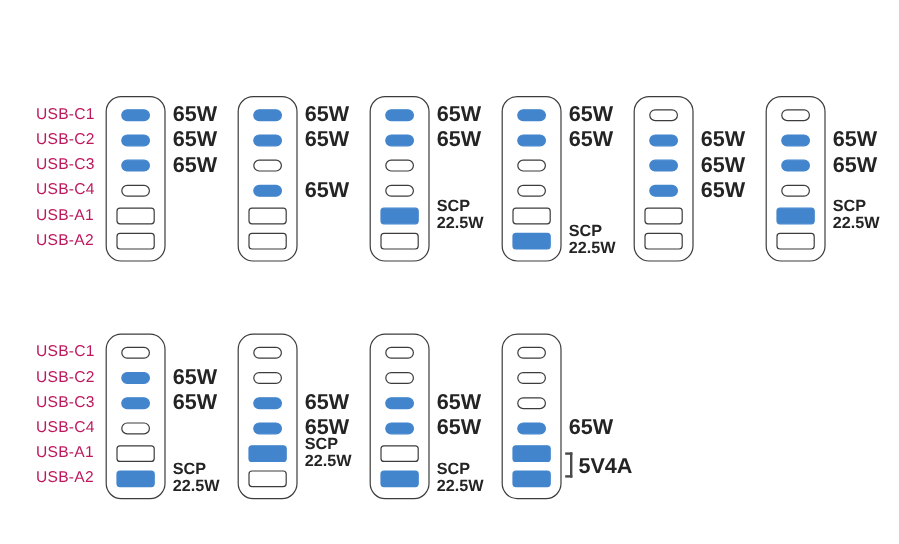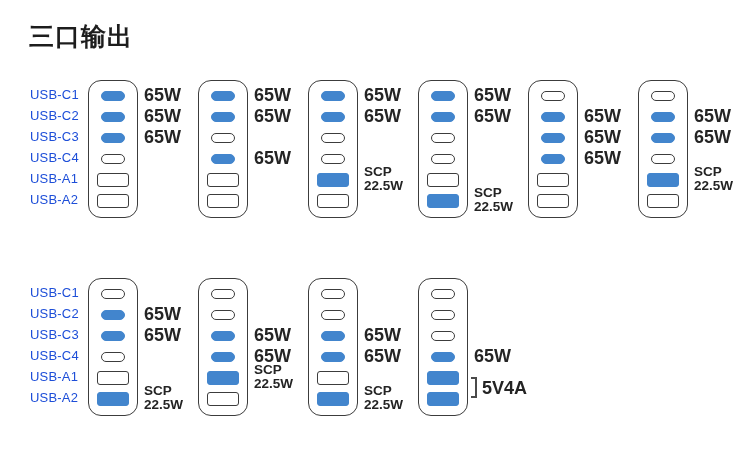--- a/index.html
+++ b/index.html
@@ -9,21 +9,21 @@
   }
   .page-title {
     position:absolute; left:29px; top:20px;
     font-size:25px; font-weight:bold; color:#1d1d1d; letter-spacing:1px;
   }
   .charger-row { position:absolute; left:0; width:749px; height:150px; }
   .row-1 { top:80px; }
   .row-2 { top:278px; }
   .port-labels { position:absolute; left:30px; top:0; width:56px; height:138px; }
   .port-label {
-    position:absolute; left:0; font-size:13px; color:#1d4ed8;
+    position:absolute; left:0; font-size:13px; color:#be185d;
     line-height:18px; white-space:nowrap; letter-spacing:0.2px;
   }
   .charger-body {
     position:absolute; top:0; width:50px; height:138px; box-sizing:border-box;
     background:#ffffff; border:1.5px solid #3c3c3c; border-radius:13px;
   }
   .port { position:absolute; left:50%; transform:translateX(-50%); box-sizing:border-box; background:#ffffff; }
   .port-c { width:24px; height:10px; border-radius:6px; border:1.5px solid #3c3c3c; }
   .port-a { width:32px; height:14px; border-radius:3px; border:1.5px solid #3c3c3c; }
   .port.active { background:#4285cd; border-color:#4285cd; }
@@ -34,21 +34,20 @@
   .power-line { font-size:13.5px; line-height:14px; }
   .group-bracket {
     position:absolute; width:6px; box-sizing:border-box;
     border:2px solid #4a4a4a; border-left:none;
   }
 </style>
 </head>
 <body>
 
 <div class="page">
-  <div class="page-title">三口输出</div>
   <div class="charger-row row-1">
     <div class="port-labels">
         <div class="port-label" style="top: 6px;">USB-C1</div>
         <div class="port-label" style="top: 27px;">USB-C2</div>
         <div class="port-label" style="top: 48px;">USB-C3</div>
         <div class="port-label" style="top: 69px;">USB-C4</div>
         <div class="port-label" style="top: 90px;">USB-A1</div>
         <div class="port-label" style="top: 111px;">USB-A2</div>
       </div>
   <div class="power-label power-single" style="left: 144px; top: 5px;">65W</div>

